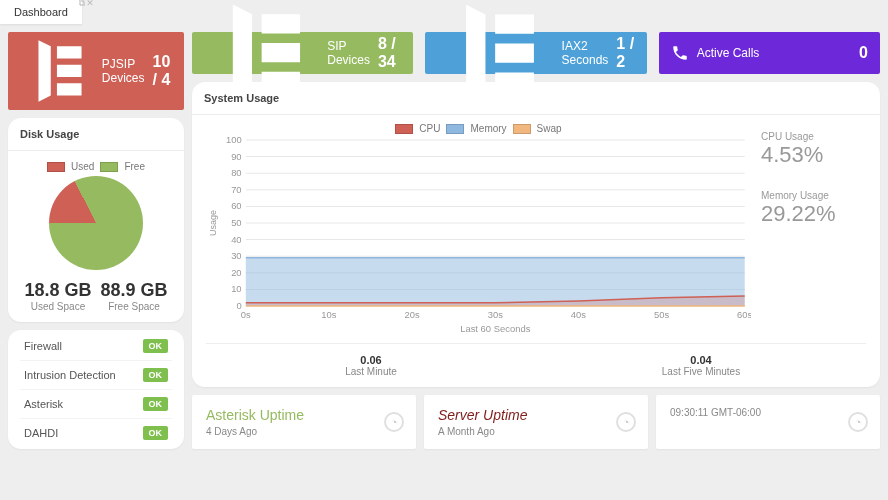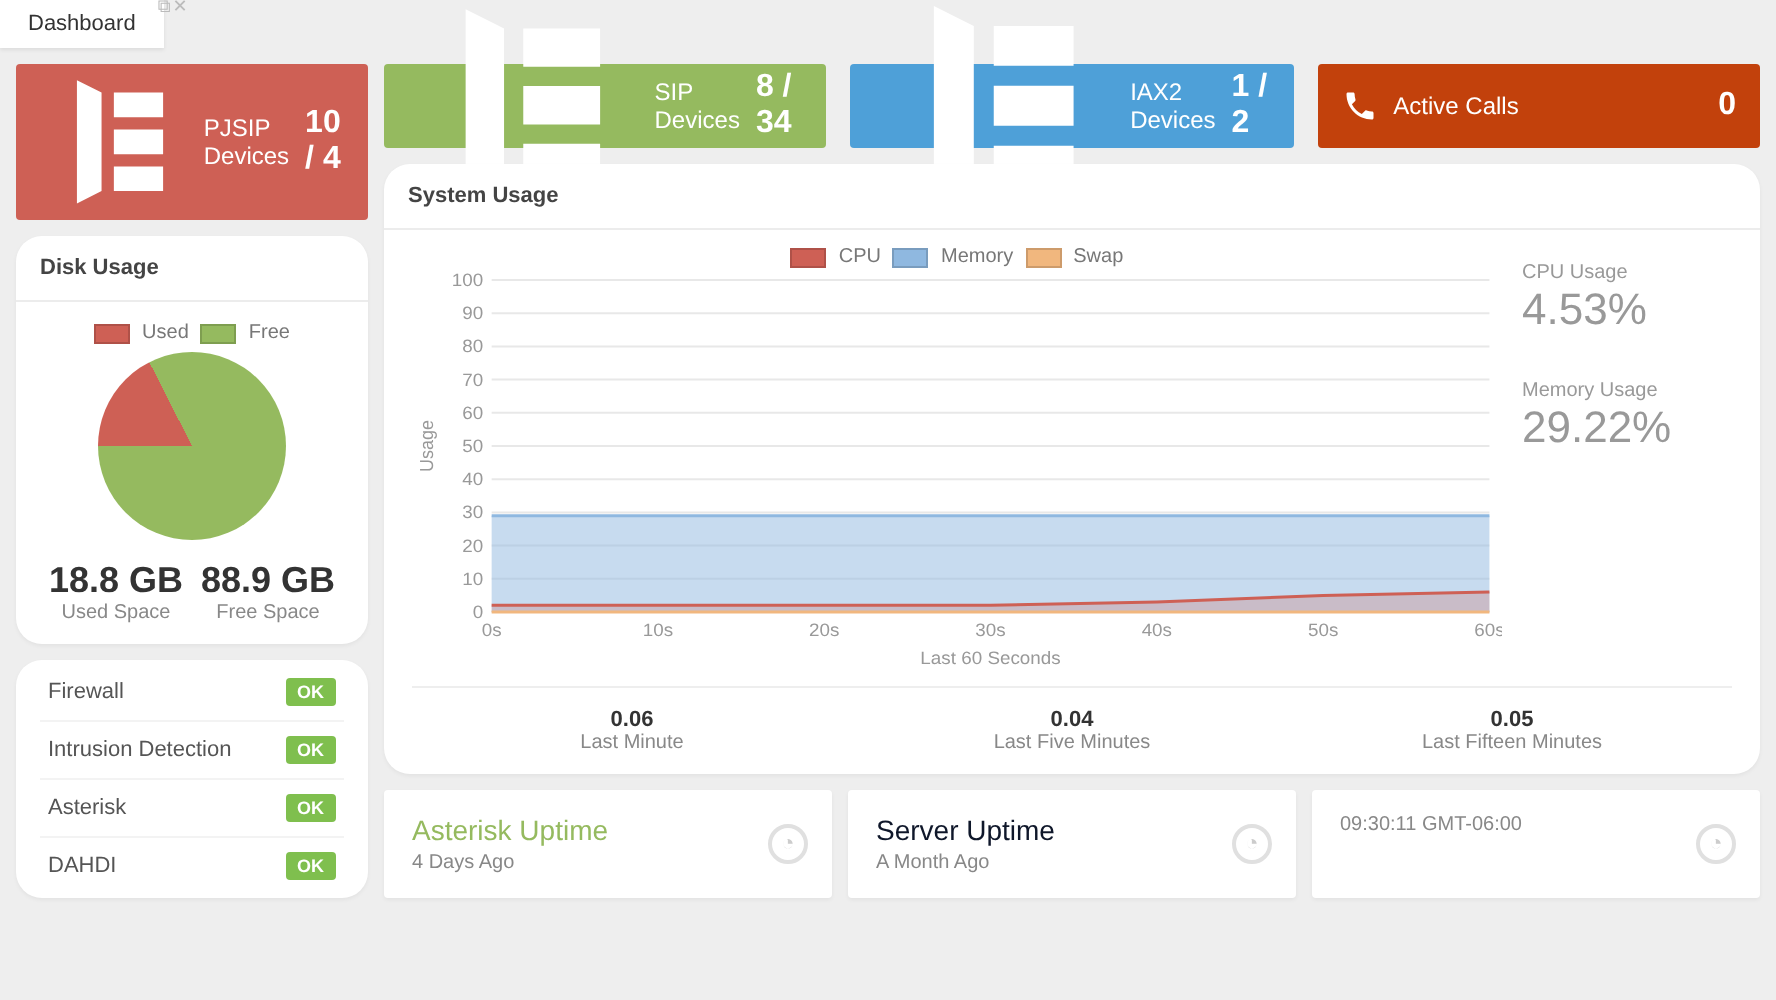--- a/index.html
+++ b/index.html
@@ -13,21 +13,21 @@
 .left-col { width:176px; flex:none; display:flex; flex-direction:column; gap:8px; }
 .right-col { flex:1; display:flex; flex-direction:column; gap:8px; }
 
 .stat-card { flex:1; height:42px; border-radius:2px; color:#fff; display:flex; align-items:center; padding:0 12px; gap:8px; }
 .stat-card .ic { width:18px; height:20px; flex:none; }
 .stat-card .ttl{ font-size:12px; flex:1;}
 .stat-card .num{ font-size:16px; font-weight:700;}
 .c-red{background:#ce6055;}
 .c-green{background:#95ba5f;}
 .c-blue{background:#4ea0d8;}
-.c-red2{background:#c2410c;}
+.c-red2{background:#6d28d9;}
 
 .panel { background:#fff; border-radius:13px; box-shadow:0 1px 2px rgba(0,0,0,0.05);}
 .panel-h { padding:10px 12px; border-bottom:1px solid #ececec; font-size:11px; font-weight:700; color:#444;}
 .panel-b { padding:10px 12px; }
 
 .legend{display:flex; justify-content:center; gap:6px; font-size:10px; color:#777; align-items:center;}
 .lg-box{width:18px;height:10px;border:1px solid rgba(0,0,0,0.15);}
 .pie-wrap{display:flex;justify-content:center;padding:4px 0 10px;}
 .pie{width:94px;height:94px;border-radius:50%;}
 .disk-stats{display:flex;text-align:center;}
@@ -53,21 +53,21 @@
 .loads>div{flex:1;text-align:center;padding:10px 0;}
 .loads .v{font-size:11px;font-weight:700;color:#333;}
 .loads .l{font-size:10px;color:#888;}
 
 .info-cards{display:flex;gap:8px;}
 .info-card{flex:1;background:#fff;border-radius:2px;padding:12px 14px;position:relative;box-shadow:0 1px 2px rgba(0,0,0,0.05);}
 .info-title{font-size:14px;font-weight:400;margin-bottom:3px;}
 .info-sub{font-size:10px;color:#888;}
 .info-ic{position:absolute;right:12px;top:50%;transform:translateY(-50%);width:20px;height:20px;border:2px solid #e0e0e0;border-radius:50%;display:flex;align-items:center;justify-content:center;font-size:11px;color:#ccc;}
 .t-green{color:#95ba5f;}
-.t-teal{color:#0f172a;}
+.t-teal{color:#7f1d1d;font-style:italic;}
 .t-red{color:#ce6055;}
 
 svg.device-ic path{fill:#fff;}
 </style>
 </head>
 <body>
 
 
 
 <div class="tab">
@@ -143,21 +143,21 @@
         <svg class="device-ic" viewBox="0 0 24 24">
             <path d="M6 2v20l4-2V4zM12 4h8v4h-8zm0 6h8v4h-8zm0 6h8v4h-8z"></path>
           </svg>
         <span class="ttl">SIP Devices</span>
         <span class="num">8 / 34</span>
       </div>
       <div class="stat-card c-blue">
         <svg class="device-ic" viewBox="0 0 24 24">
             <path d="M6 2v20l4-2V4zM12 4h8v4h-8zm0 6h8v4h-8zm0 6h8v4h-8z"></path>
           </svg>
-        <span class="ttl">IAX2 Devices</span>
+        <span class="ttl">IAX2 Seconds</span>
         <span class="num">1 / 2</span>
       </div>
       <div class="stat-card c-red2">
         <svg class="ic" viewBox="0 0 24 24">
             <path fill="#fff" d="M6.6 10.8c1.4 2.8 3.8 5.2 6.6 6.6l2.2-2.2c.3-.3.7-.4 1-.2 1.2.4 2.4.6 3.6.6.6 0 1 .4 1 1V20c0 .6-.4 1-1 1C10.6 21 3 13.4 3 4c0-.6.4-1 1-1h3.4c.6 0 1 .4 1 1 0 1.2.2 2.4.6 3.6.1.4 0 .8-.2 1l-2.2 2.2z"></path>
           </svg>
         <span class="ttl">Active Calls</span>
         <span class="num">0</span>
       </div>
     </div>
@@ -224,24 +224,20 @@
         </div>
         <div class="loads" id="loads">
             <div>
               <div class="v">0.06</div>
               <div class="l">Last Minute</div>
             </div>
             <div>
               <div class="v">0.04</div>
               <div class="l">Last Five Minutes</div>
             </div>
-            <div>
-              <div class="v">0.05</div>
-              <div class="l">Last Fifteen Minutes</div>
-            </div>
           </div>
       </div>
     </div>
 
     <div class="info-cards" id="info-cards">
         <div class="info-card">
           <div class="info-title t-green">Asterisk Uptime</div>
           <div class="info-sub">4 Days Ago</div>
           <div class="info-ic">◔</div>
         </div>

